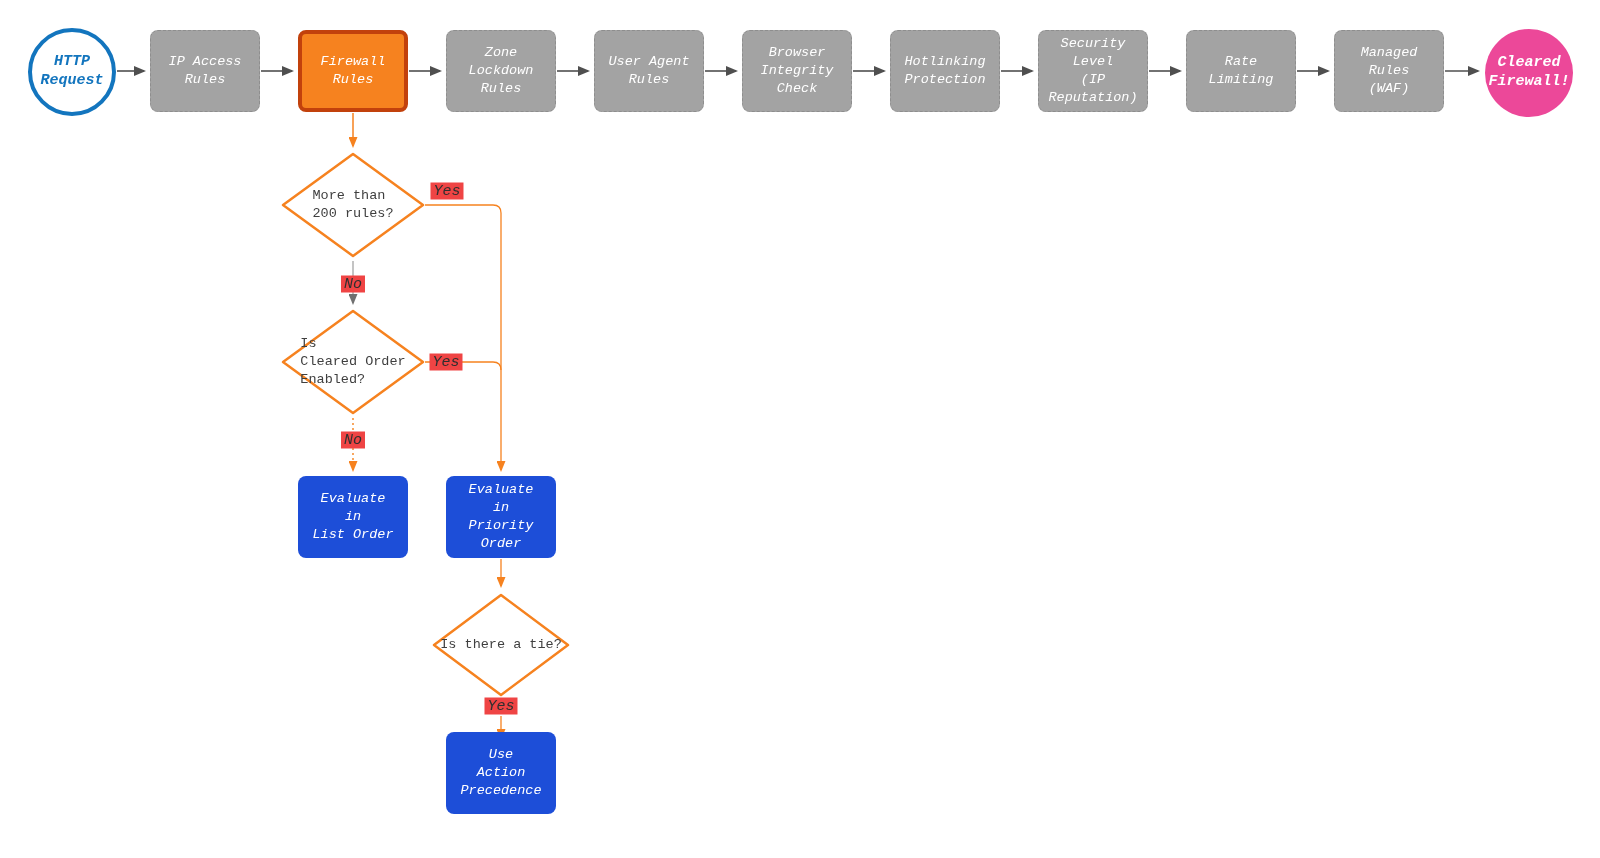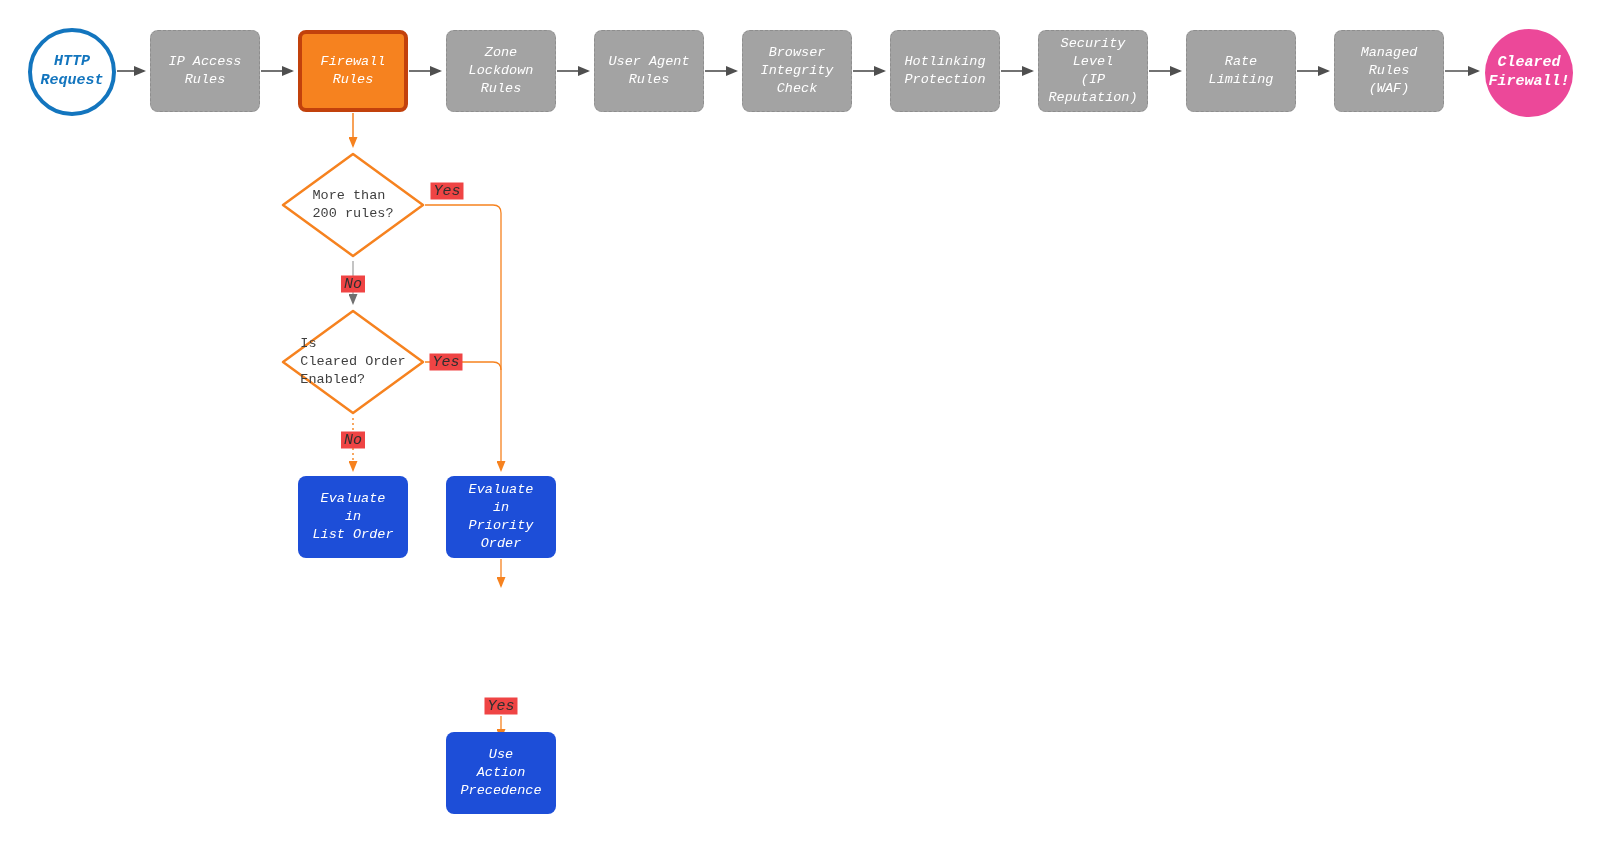--- a/index.html
+++ b/index.html
@@ -156,20 +156,28 @@
     <svg width="144" height="106" viewBox="0 0 144 106">
       <polygon points="72,2 142,53 72,104 2,53" fill="#ffffff" stroke="#F6821F" stroke-width="2.5" stroke-linejoin="round"></polygon>
     </svg>
     <div class="dlabel">
         <span class="lbl">Is
 Cleared Order
 Enabled?</span>
       </div>
   </div>
 
+  <div class="diamond" style="left:432px; top:593px; width:138px; height:104px">
+    <svg width="138" height="104" viewBox="0 0 138 104">
+      <polygon points="69,2 136,52 69,102 2,52" fill="#ffffff" stroke="#F6821F" stroke-width="2.5" stroke-linejoin="round"></polygon>
+    </svg>
+    <div class="dlabel">
+        <span class="lbl">Is there a tie?</span>
+      </div>
+  </div>
 
   <div class="action" style="left:298px; top:476px">
     <span class="lbl">Evaluate
 in
 List Order</span>
   </div>
   <div class="action" style="left:446px; top:476px">
     <span class="lbl">Evaluate
 in
 Priority Order</span>

